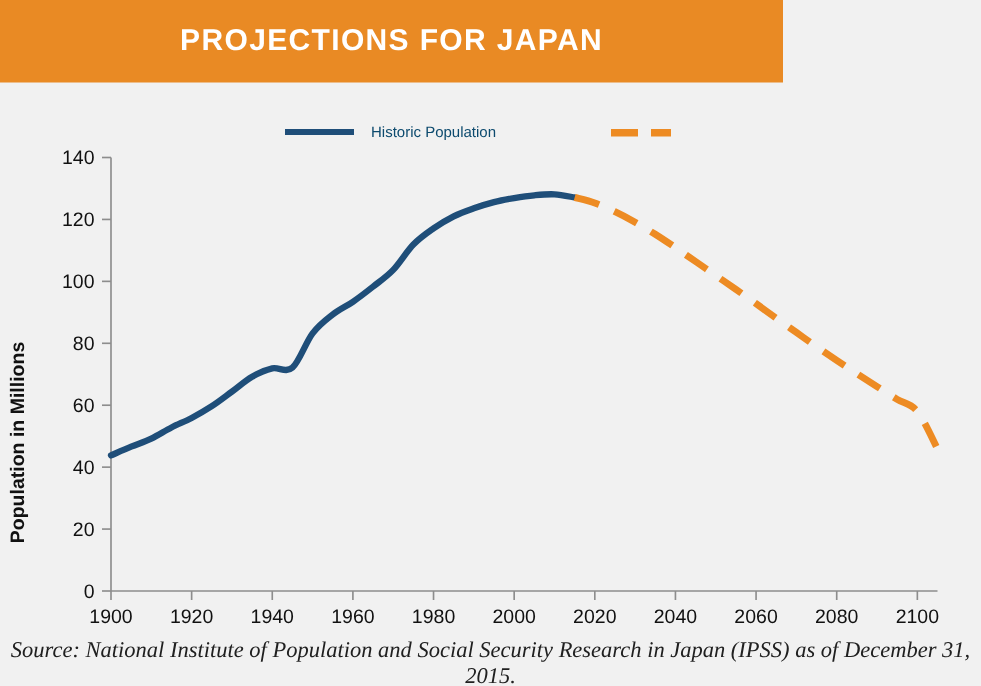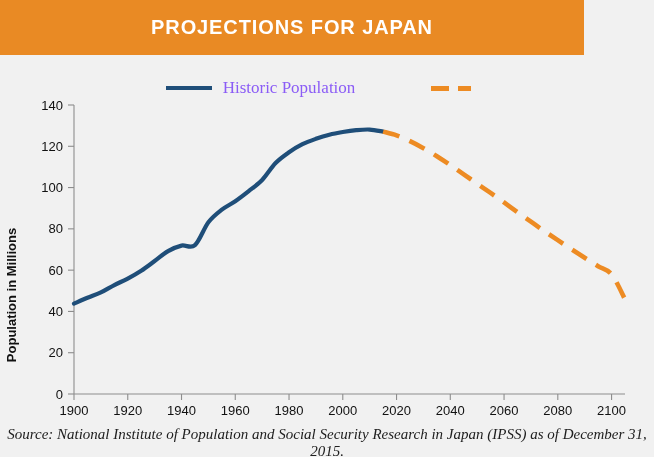--- a/index.html
+++ b/index.html
@@ -15,21 +15,21 @@
     font-family: "Liberation Sans", sans-serif;
     overflow: hidden;
     position: relative;
   }
 
   
   #header-banner {
     position: absolute;
     left: 0;
     top: 0;
-    width: 584px;
+    width: 522px;
     height: 55px;
     background: #e98a24;
     display: flex;
     align-items: center;
     justify-content: center;
   }
   #header-title {
     color: #ffffff;
     font-size: 20px;
     font-weight: bold;
@@ -66,23 +66,23 @@
     margin-right: 11px;
     background: repeating-linear-gradient(
       to right,
       #ed8b23 0px, #ed8b23 18px,
       rgba(0,0,0,0) 18px, rgba(0,0,0,0) 27px,
       #ed8b23 27px, #ed8b23 40px,
       rgba(0,0,0,0) 40px, rgba(0,0,0,0) 46px
     );
   }
   .legend-label {
-    font-size: 17px;
-    color: #8b5cf6;
-    font-family: Liberation Serif, serif;
+    font-size: 10px;
+    color: #0c4a6e;
+    font-family: Liberation Sans, sans-serif;
     white-space: nowrap;
   }
 
   
   #chart-area {
     position: absolute;
     left: 0;
     top: 96px;
     width: 654px;
     height: 320px;

